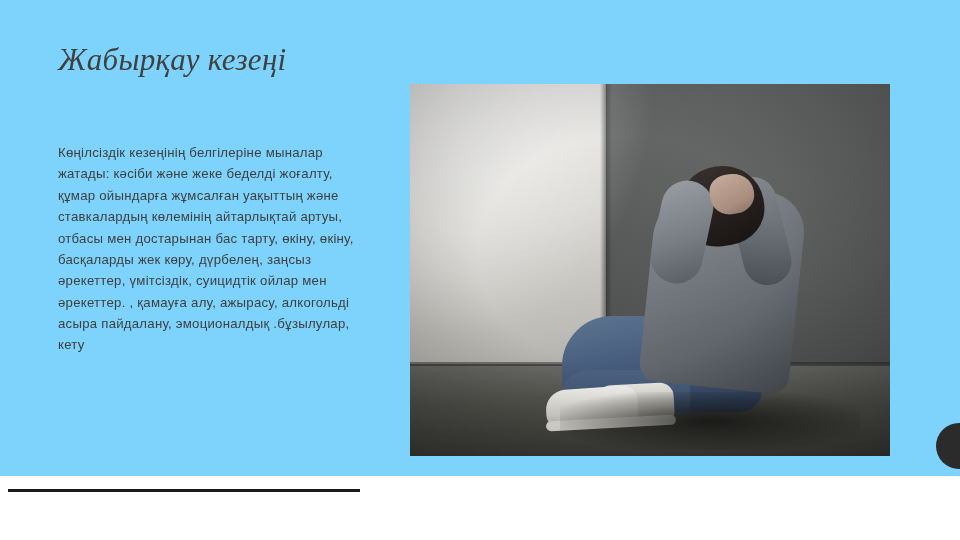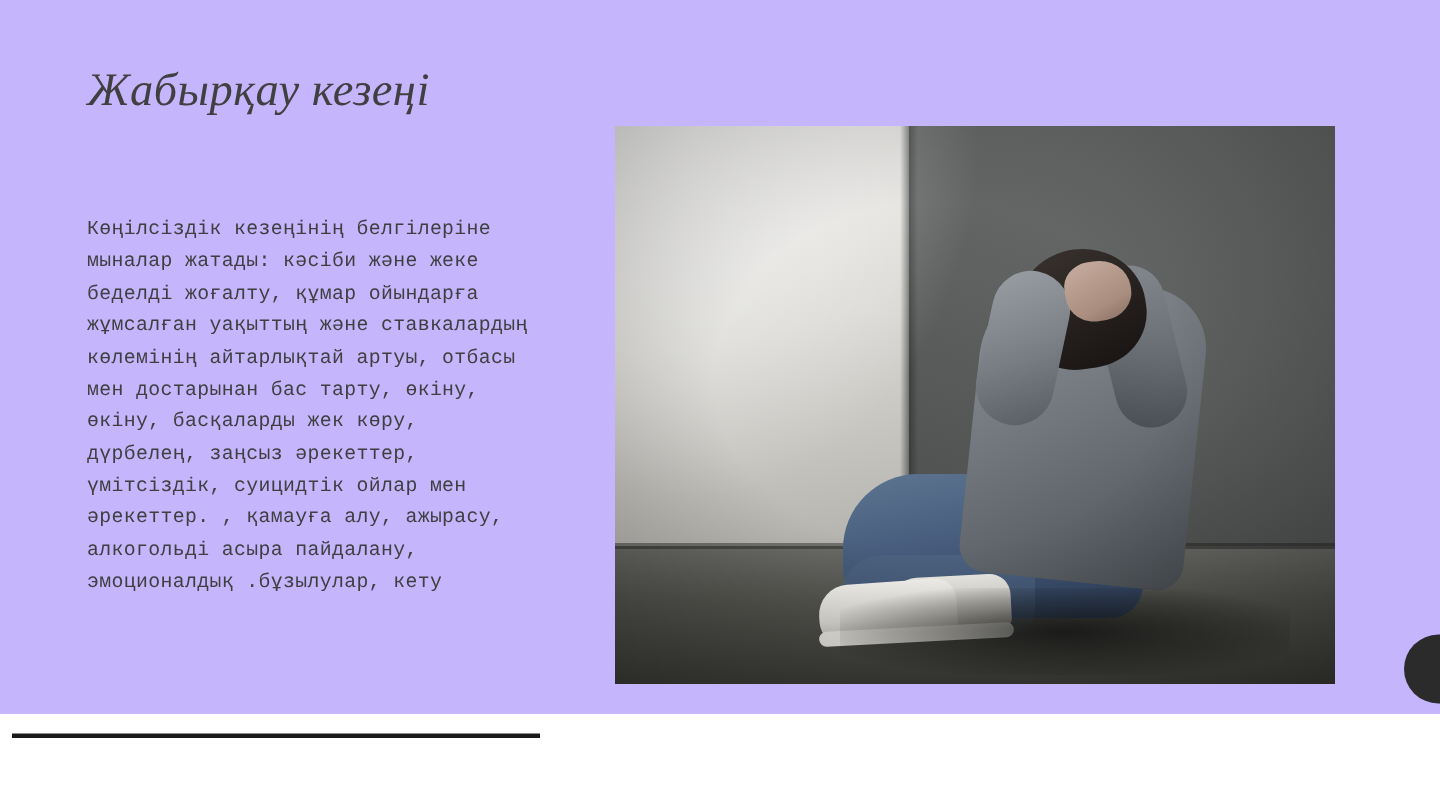--- a/index.html
+++ b/index.html
@@ -10,40 +10,40 @@
     width: 960px;
     height: 540px;
     background: #ffffff;
     font-family: "Liberation Sans", sans-serif;
     overflow: hidden;
   }
   .slide {
     position: relative;
     width: 960px;
     height: 476px;
-    background: #c4b5fd;
+    background: #7dd3fc;
   }
   .title {
     position: absolute;
     left: 58px;
     top: 40px;
     width: 320px;
     font-family: "Liberation Serif", serif;
     font-style: italic;
     font-size: 31px;
     line-height: 1.28;
     color: #404040;
     letter-spacing: 0.3px;
   }
   .body-text {
     position: absolute;
     left: 58px;
     top: 142px;
     width: 300px;
-    font-family: Liberation Mono, monospace;
+    font-family: Liberation Sans, sans-serif;
     font-size: 13.2px;
     line-height: 1.62;
     color: #3f3f3f;
     letter-spacing: 0.25px;
   }
   .rule {
     position: absolute;
     left: 8px;
     top: 489px;
     width: 352px;

